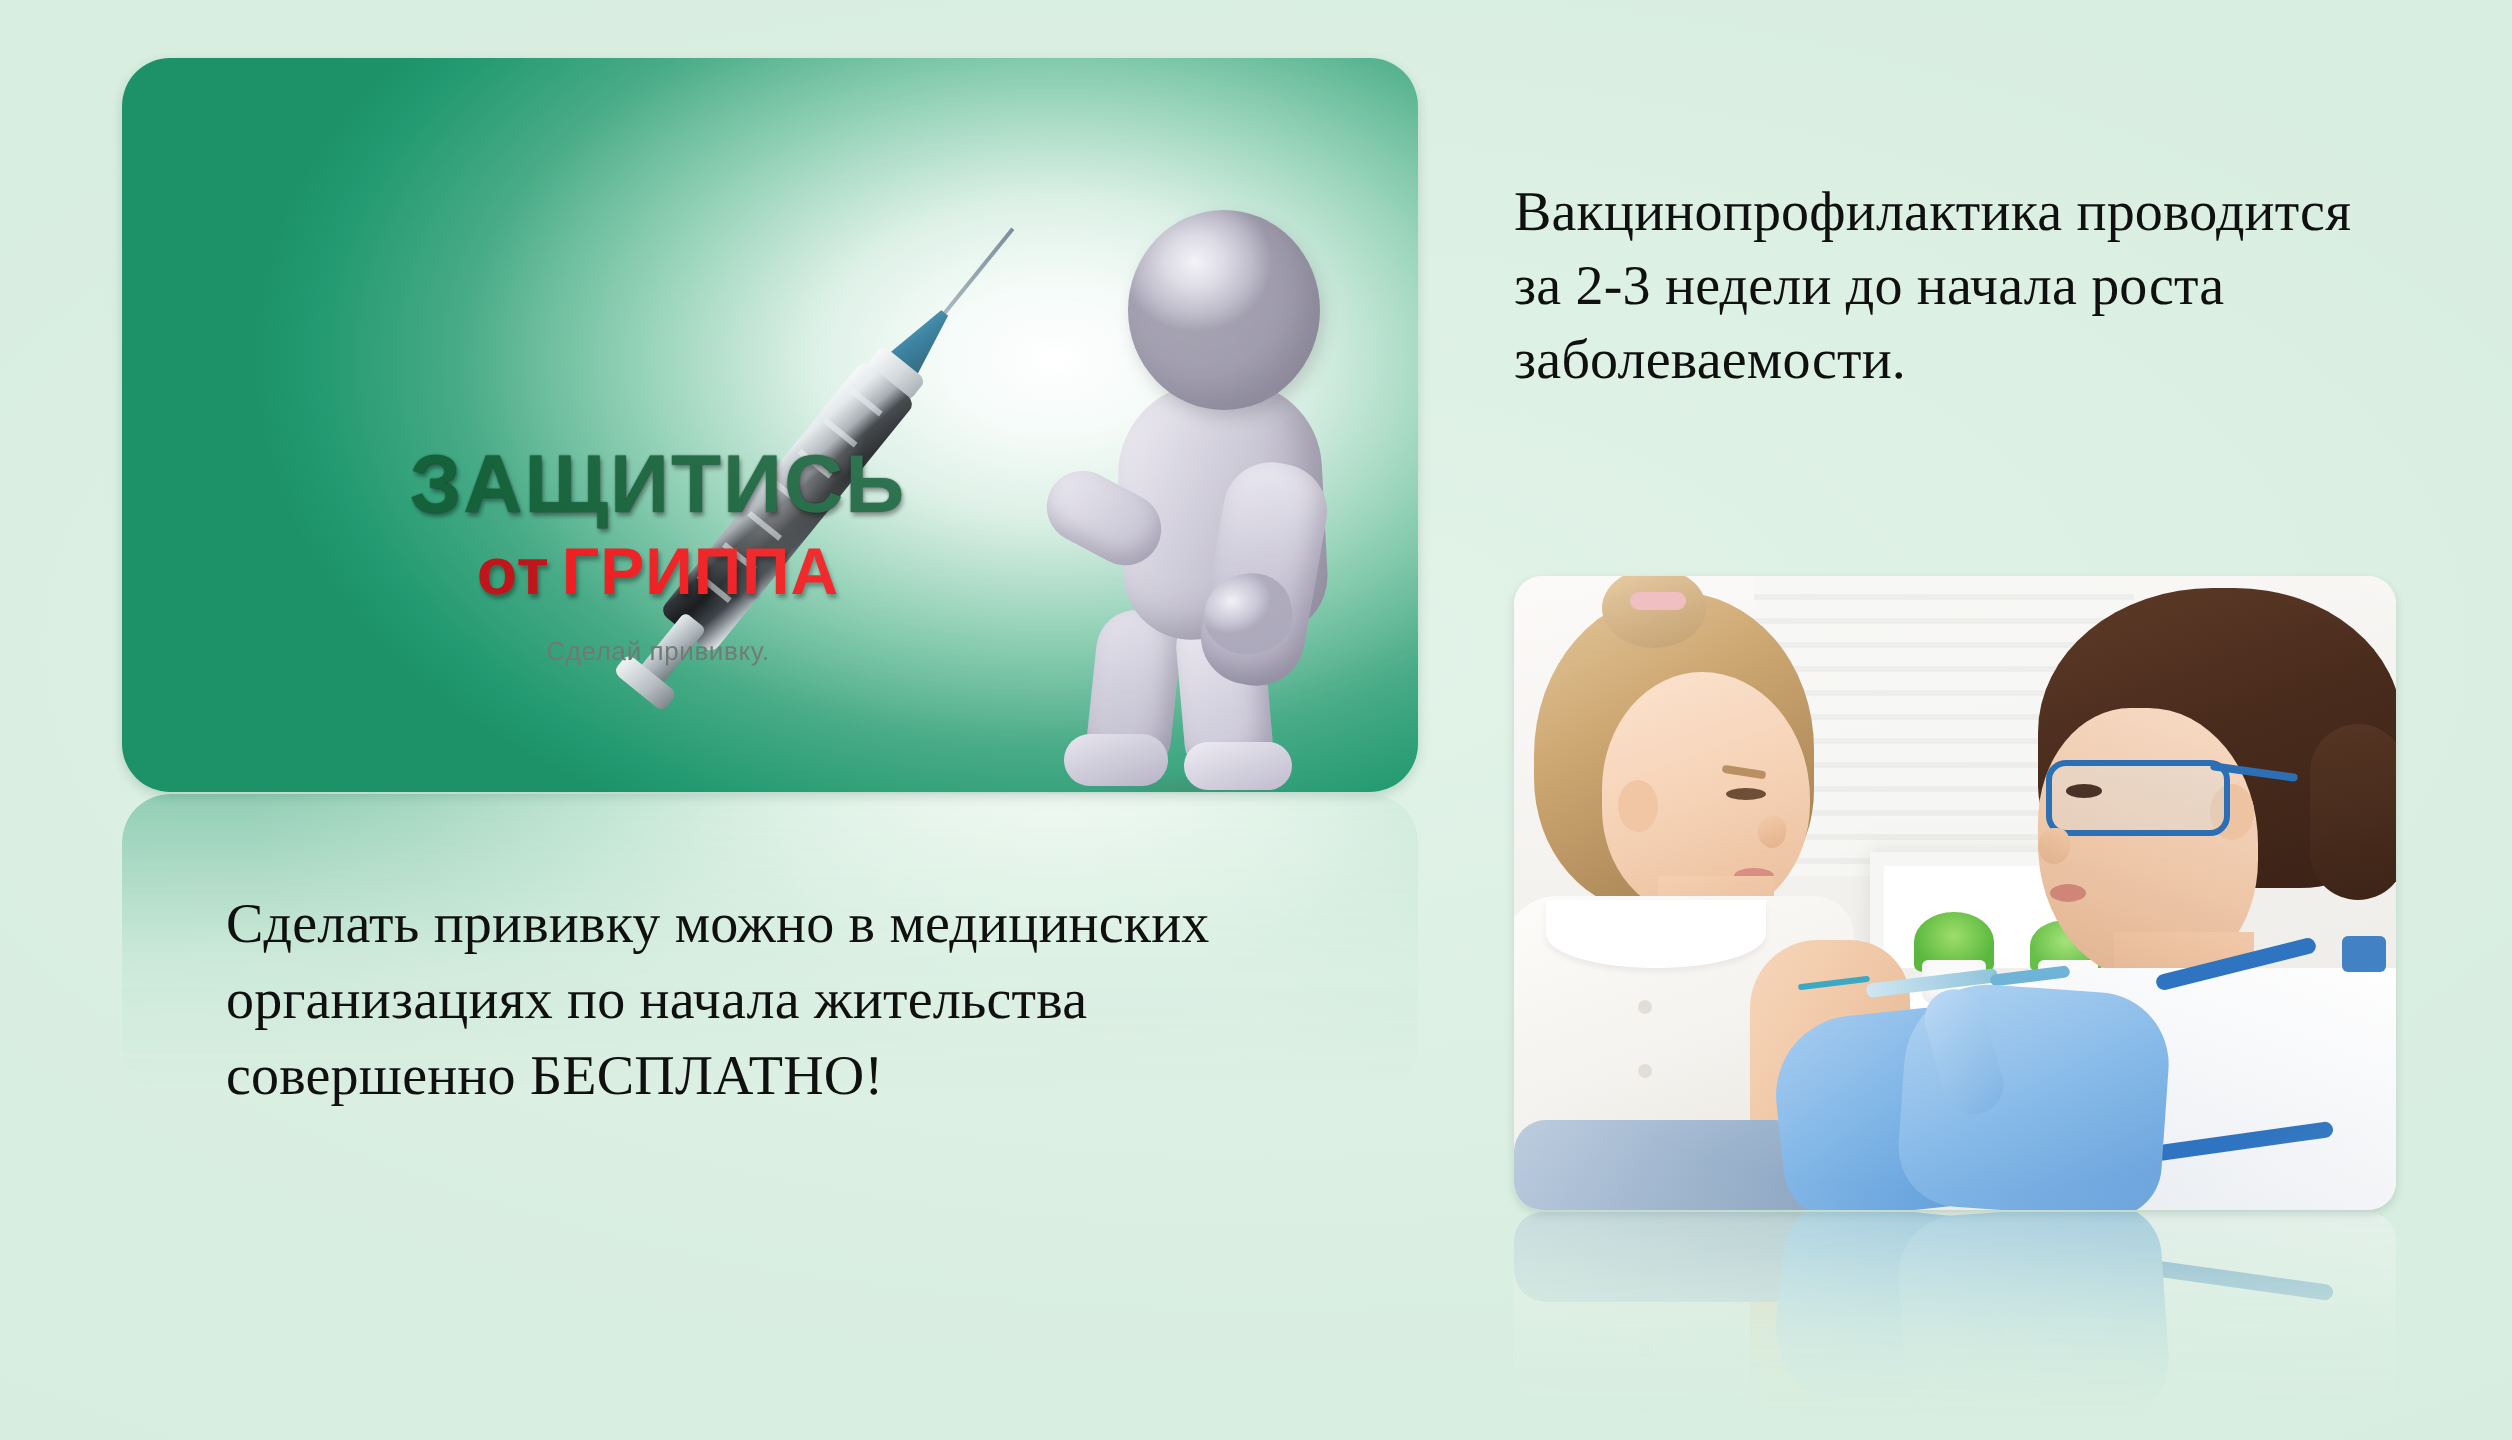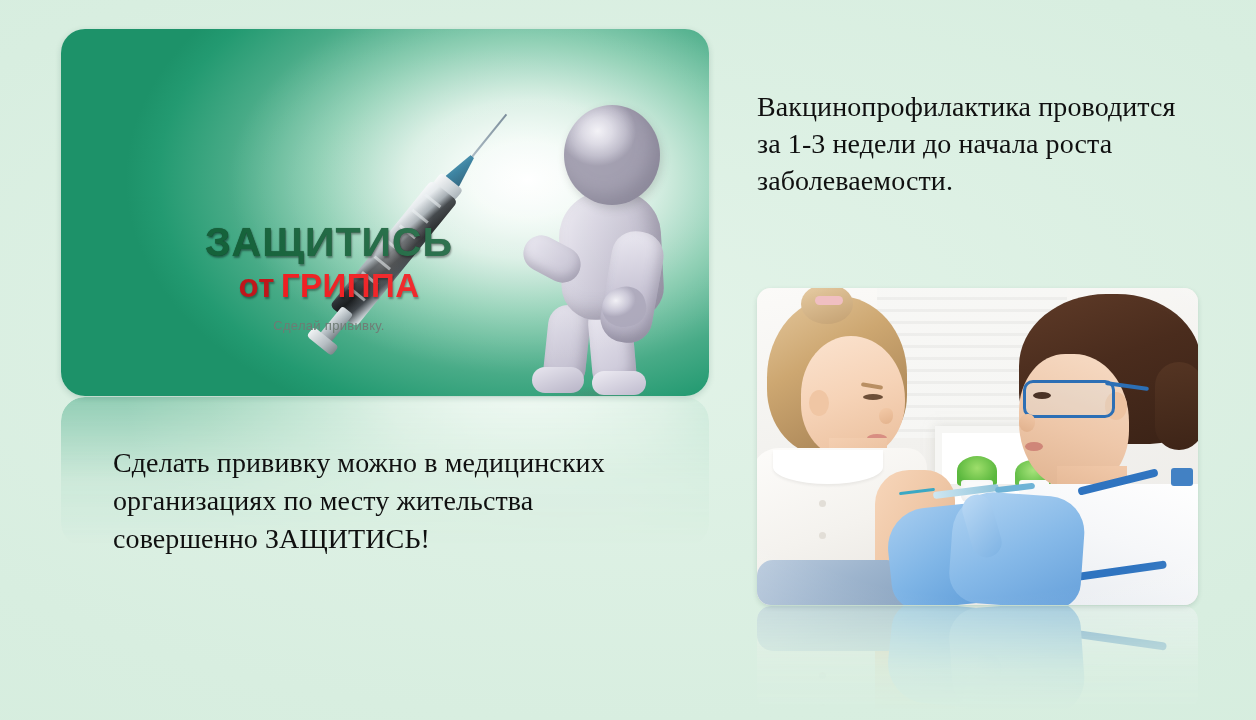--- a/index.html
+++ b/index.html
@@ -355,23 +355,23 @@
         <div class="headline-1">ЗАЩИТИСЬ</div>
         <div class="headline-2">
           <span class="ot">от</span><span class="grippa">ГРИППА</span>
         </div>
         <div class="poster-sub">Сделай прививку.</div>
       </div>
 
     </div>
   </div>
 
-  <div class="text-top-right">Вакцинопрофилактика проводится за 1-3 недели до начала роста заболеваемости.</div>
-
-  <div class="text-bottom-left">Сделать прививку можно в медицинских организациях по месту жительства совершенно ЗАЩИТИСЬ!</div>
+  <div class="text-top-right">Вакцинопрофилактика проводится за 2-3 недели до начала роста заболеваемости.</div>
+
+  <div class="text-bottom-left">Сделать прививку можно в медицинских организациях по начала жительства совершенно БЕСПЛАТНО!</div>
 
   <div class="photo-reflection">
     <div class="sc">
 
       <div class="ph-wallshelf"></div>
 
       <div class="ph-pot1"></div>
       <div class="ph-pot2"></div>
 
       <div class="ph-child-shirt"></div>

